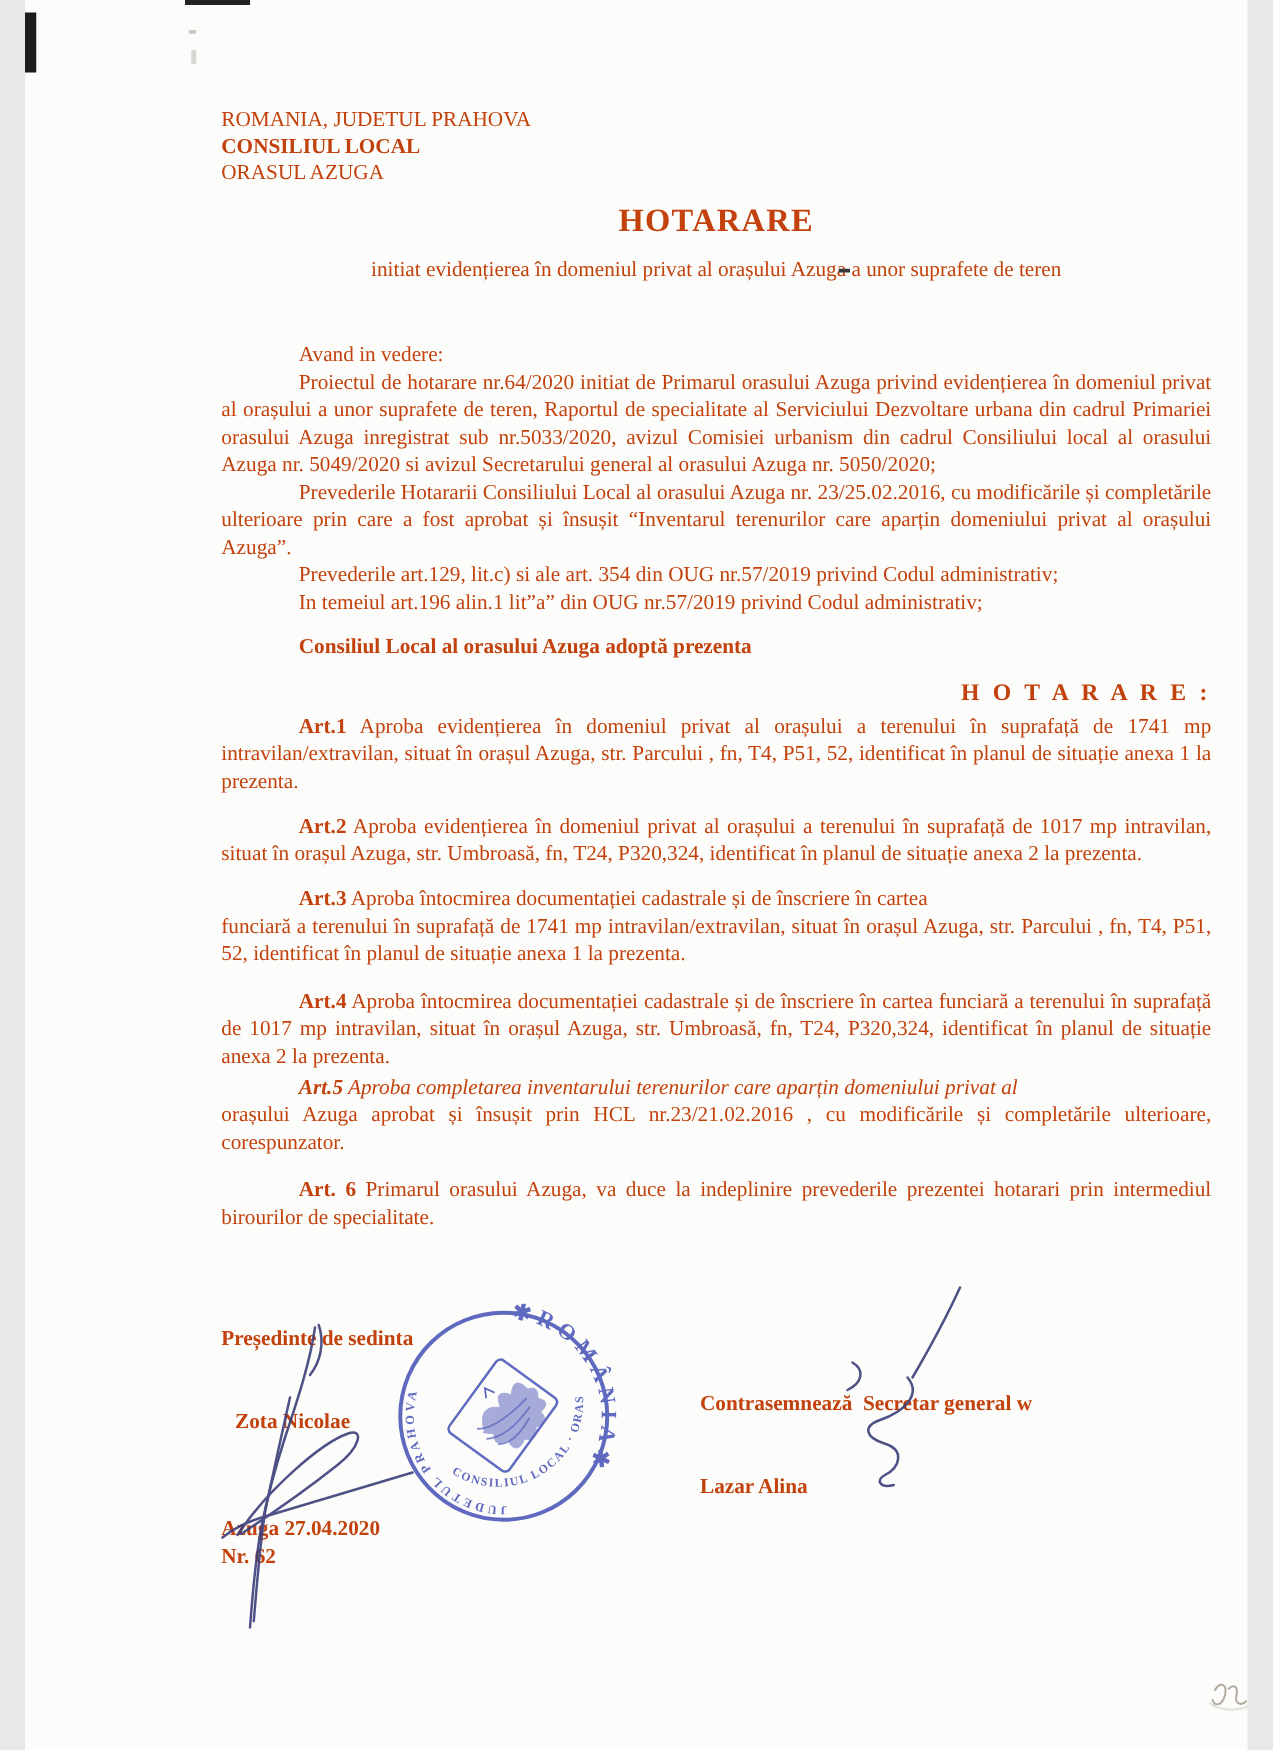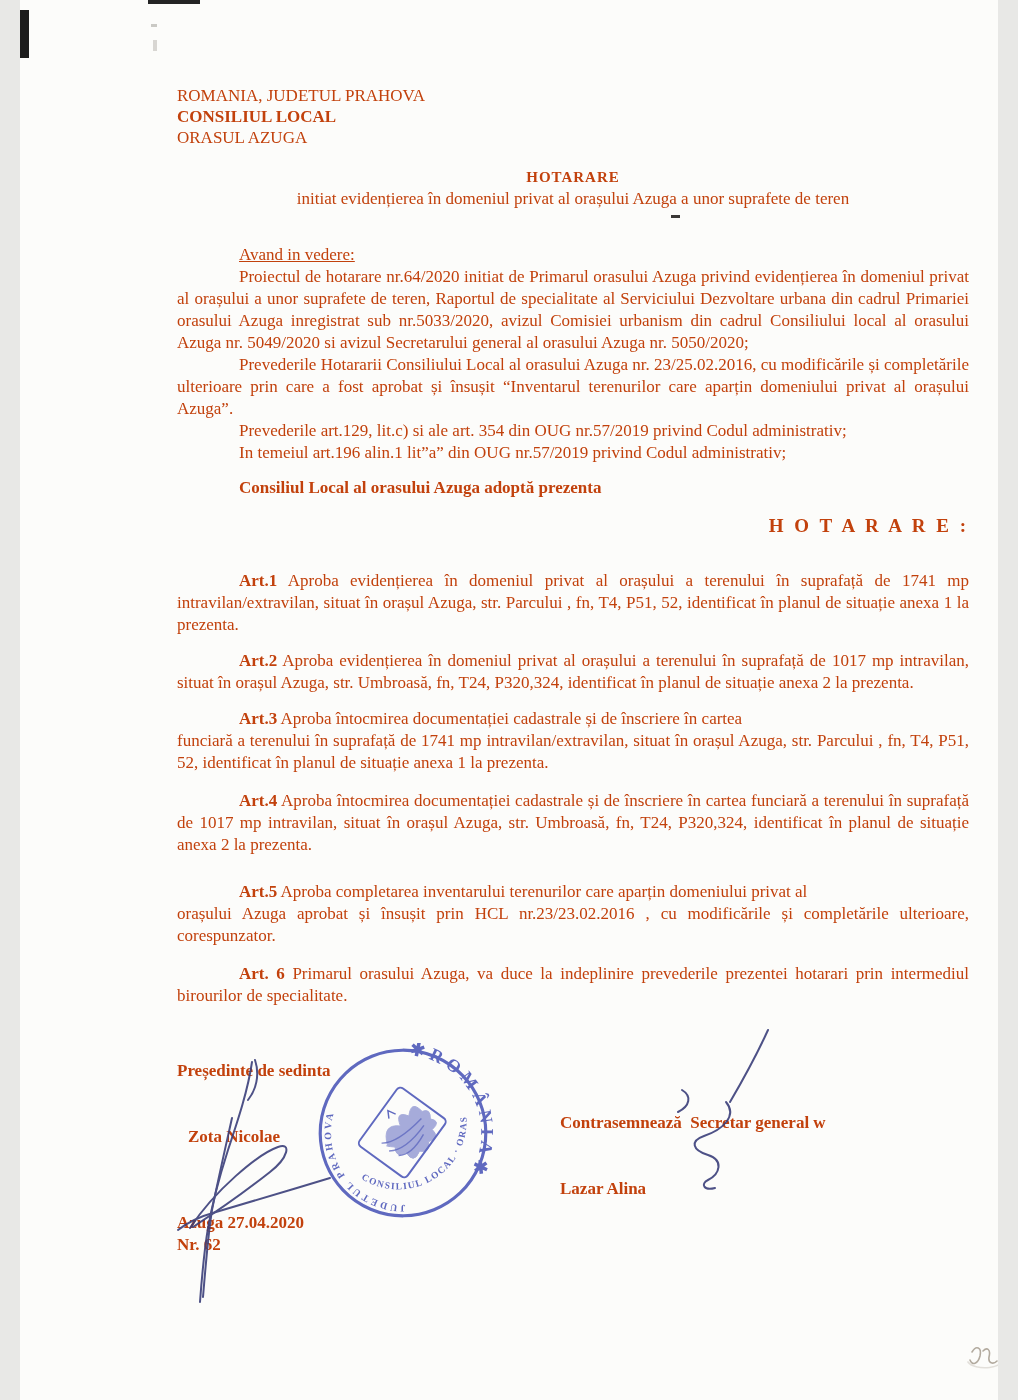--- a/index.html
+++ b/index.html
@@ -12,31 +12,31 @@
     font-family:"Liberation Serif","DejaVu Serif",serif;
     color:#c2410c;
   }
   .doc{
     position:absolute;left:157px;top:85px;width:792px;
     font-size:17px;line-height:22px;
   }
   .hline{margin:0;line-height:21px;}
   .b{font-weight:bold;}
   .center{text-align:center;}
-  .title{margin:18px 0 0 0;font-size:15px;font-weight:bold;letter-spacing:1px;}
+  .title{margin:18px 0 17px 0;font-size:26px;font-weight:bold;letter-spacing:1px;}
   .subtitle{margin:0;}
   .para{margin:0;text-indent:62px;text-align:justify;}
   .cont{text-indent:0;}
   .left{text-align:left;}
-  .mt34{margin-top:34px;text-decoration:underline;}
+  .mt34{margin-top:46px;}
   .mt13{margin-top:13px;}
   .mt16{margin-top:16px;}
   .mt14{margin-top:14px;}
-  .mt17{margin-top:25px;}
-  .mt20{margin-top:33px;}
+  .mt17{margin-top:3px;font-style:italic;}
+  .mt20{margin-top:4px;}
   .decision{margin:16px 0 0 0;font-size:19px;font-weight:bold;letter-spacing:3px;text-align:right;}
   .sigblock{position:absolute;font-size:17px;line-height:22px;font-weight:bold;white-space:pre-wrap;}
   .sig-left{left:157px;top:1016px;}
   .sig-right{left:540px;top:1068px;}
   .sig-name-left{margin-left:11px;}
   .sig-name-right{}
   .footer{position:absolute;left:157px;top:1212px;font-size:17px;line-height:22px;font-weight:bold;}
   .stamp{position:absolute;left:293px;top:1043px;width:180px;height:180px;}
   .overlay{position:absolute;left:0;top:0;width:1018px;height:1400px;pointer-events:none;}
   .artifact{position:absolute;}
@@ -73,21 +73,21 @@
     <p class="para mt20"><span class="b">Art.1</span> <span>Aproba evidențierea în domeniul privat al orașului a terenului în suprafață de 1741 mp intravilan/extravilan, situat în orașul Azuga, str. Parcului , fn, T4, P51, 52, identificat în planul de situație anexa 1  la prezenta.</span></p>
 
     <p class="para mt14"><span class="b">Art.2</span> <span>Aproba evidențierea în domeniul privat al orașului a terenului în suprafață de 1017 mp intravilan, situat în orașul Azuga, str. Umbroasă, fn, T24, P320,324, identificat în planul de situație anexa 2 la prezenta.</span></p>
 
     <p class="para mt14"><span class="b">Art.3</span> <span>Aproba întocmirea  documentației cadastrale și de înscriere în cartea</span></p>
     <p class="para cont">funciară a terenului în suprafață de 1741 mp intravilan/extravilan, situat în orașul Azuga, str. Parcului , fn, T4, P51, 52, identificat în planul de situație anexa 1  la prezenta.</p>
 
     <p class="para mt16"><span class="b">Art.4</span> <span>Aproba întocmirea  documentației cadastrale și de înscriere în cartea funciară a terenului în suprafață de 1017 mp intravilan, situat în orașul Azuga, str. Umbroasă, fn, T24, P320,324, identificat în planul de situație anexa 2  la prezenta.</span></p>
 
     <p class="para mt17"><span class="b">Art.5</span> <span>Aproba completarea inventarului terenurilor care aparțin domeniului privat al</span></p>
-    <p class="para cont">orașului  Azuga aprobat și însușit  prin HCL nr.23/23.02.2016 , cu modificările și completările ulterioare, corespunzator.</p>
+    <p class="para cont">orașului  Azuga aprobat și însușit  prin HCL nr.23/21.02.2016 , cu modificările și completările ulterioare, corespunzator.</p>
 
     <p class="para mt16"><span class="b">Art. 6</span> <span>Primarul orasului Azuga, va duce la indeplinire prevederile prezentei hotarari prin intermediul birourilor de specialitate.</span></p>
   </div>
 
   <div class="sigblock sig-left">
     <div>Președinte de sedinta</div>
     <div class="sig-name-left">Zota Nicolae</div>
   </div>
 
   <div class="sigblock sig-right">

